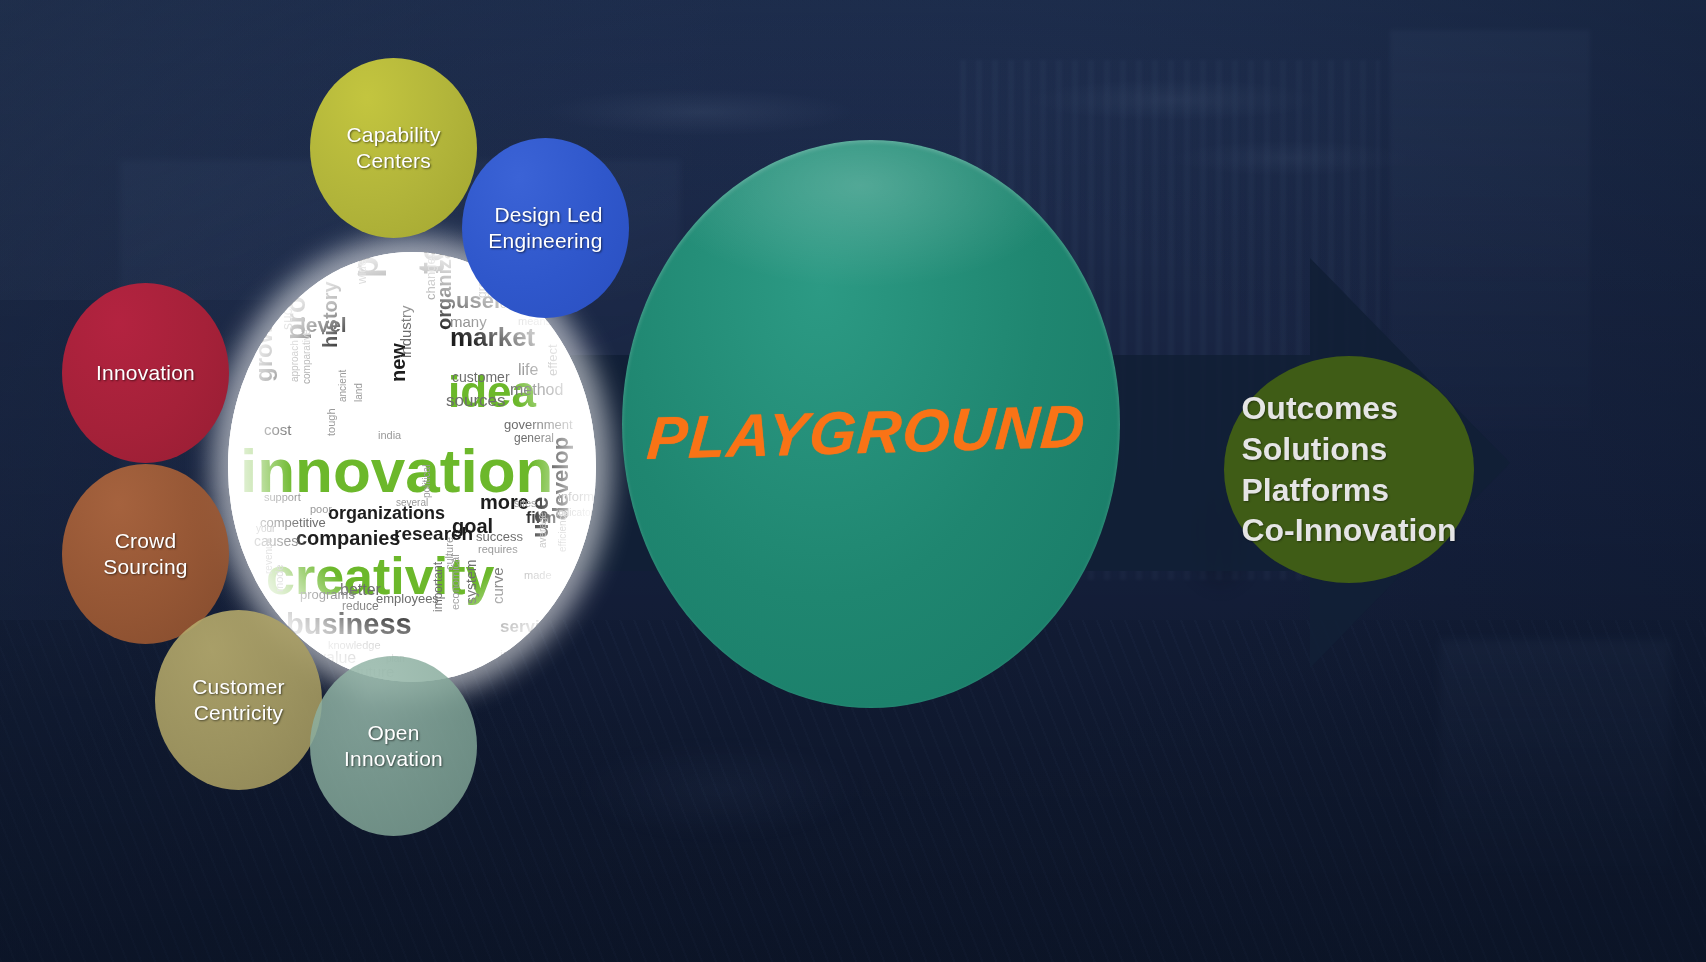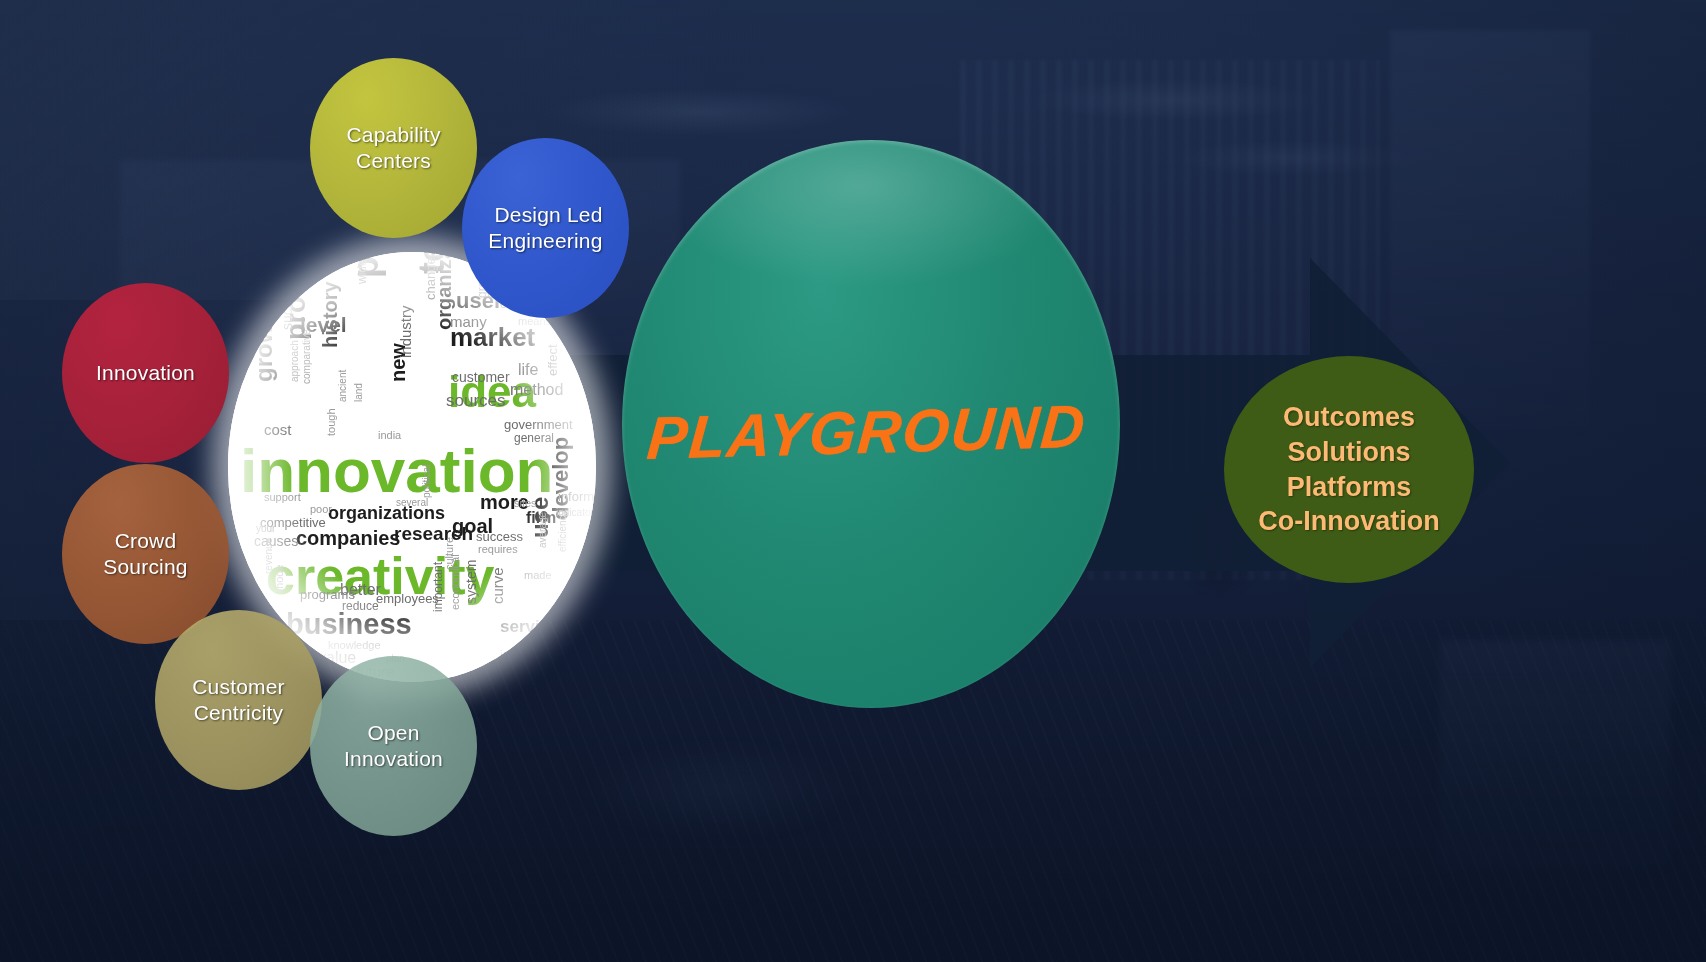--- a/index.html
+++ b/index.html
@@ -193,26 +193,26 @@
     position: absolute;
     left: 1224px; top: 356px;
     width: 250px; height: 227px;
     border-radius: 50%;
     background: #3f5c16;
     display: flex;
     align-items: center;
     justify-content: center;
   }
   .outcomes-text {
-    color: #fdba74;
+    color: #e5e5e5;
     font-family: "Liberation Sans", sans-serif;
     font-weight: bold;
-    font-size: 27px;
+    font-size: 32px;
     line-height: 1.28;
-    text-align: center;
+    text-align: left;
     text-shadow: 1px 1px 2px rgba(0,0,0,.40);
     white-space: pre-line;
   }
 </style>
 </head>
 <body>
 
 <div id="slide">
 
   <div class="bg-layer bg-base"></div>

